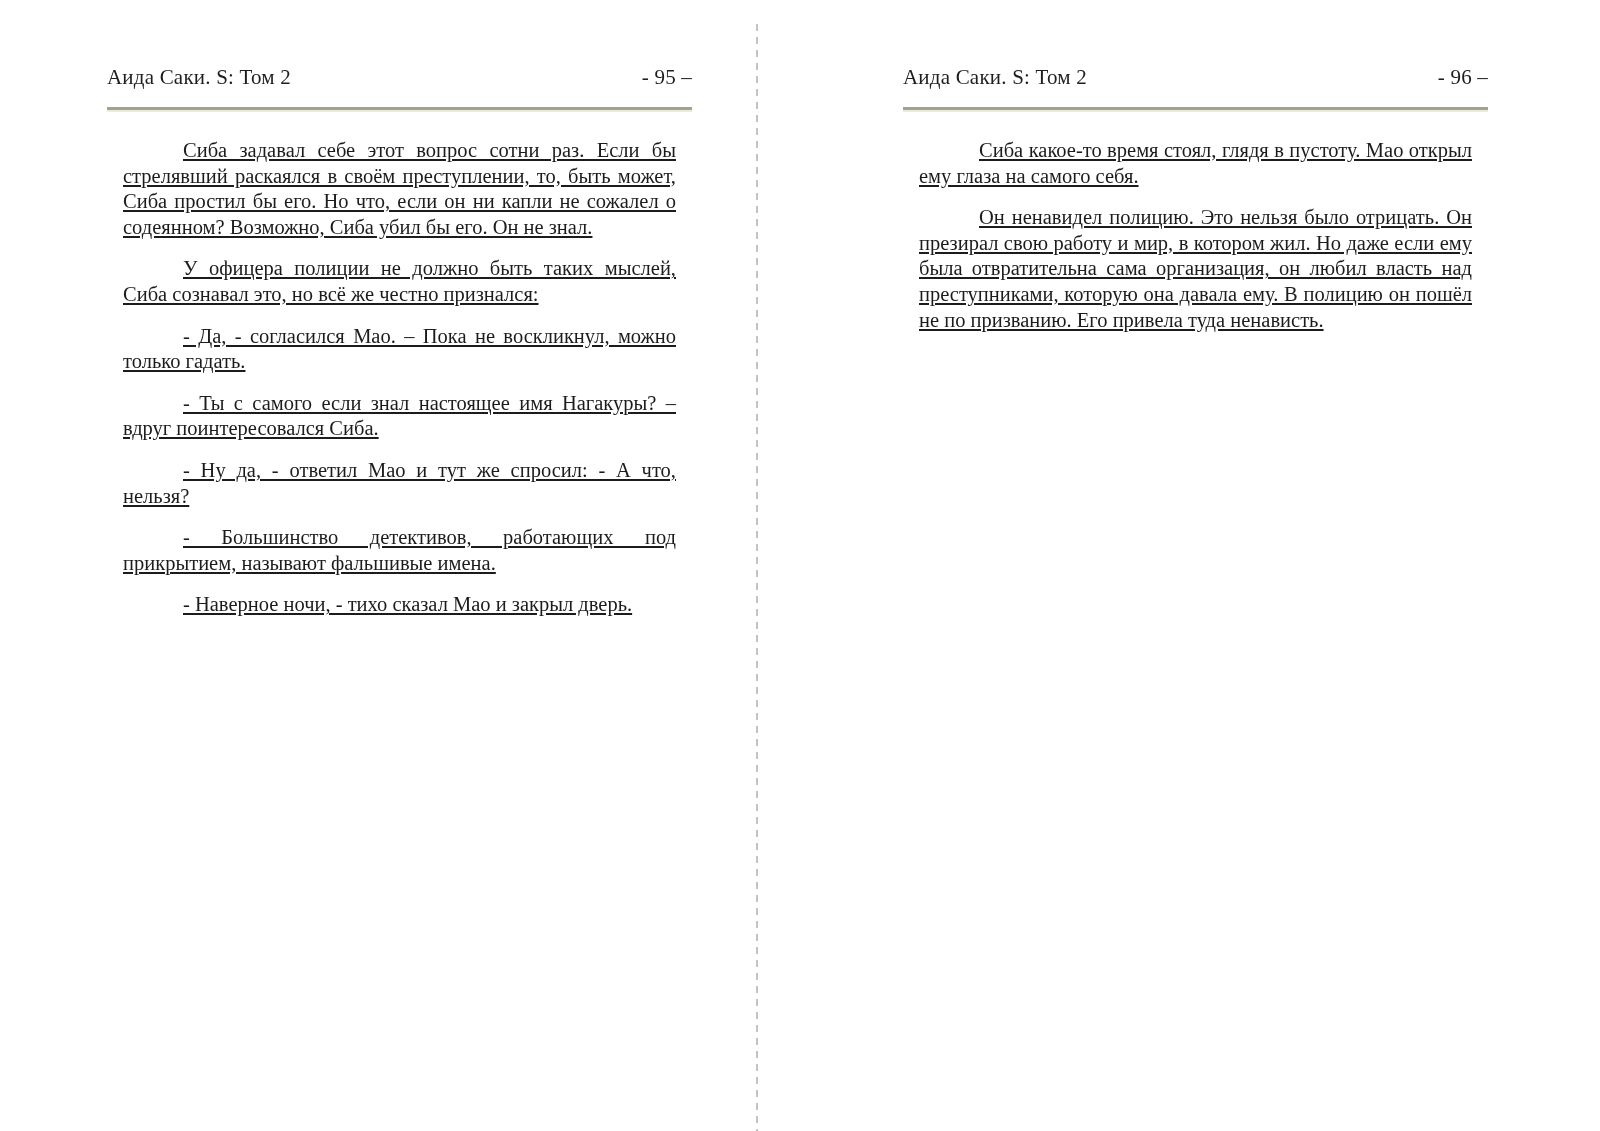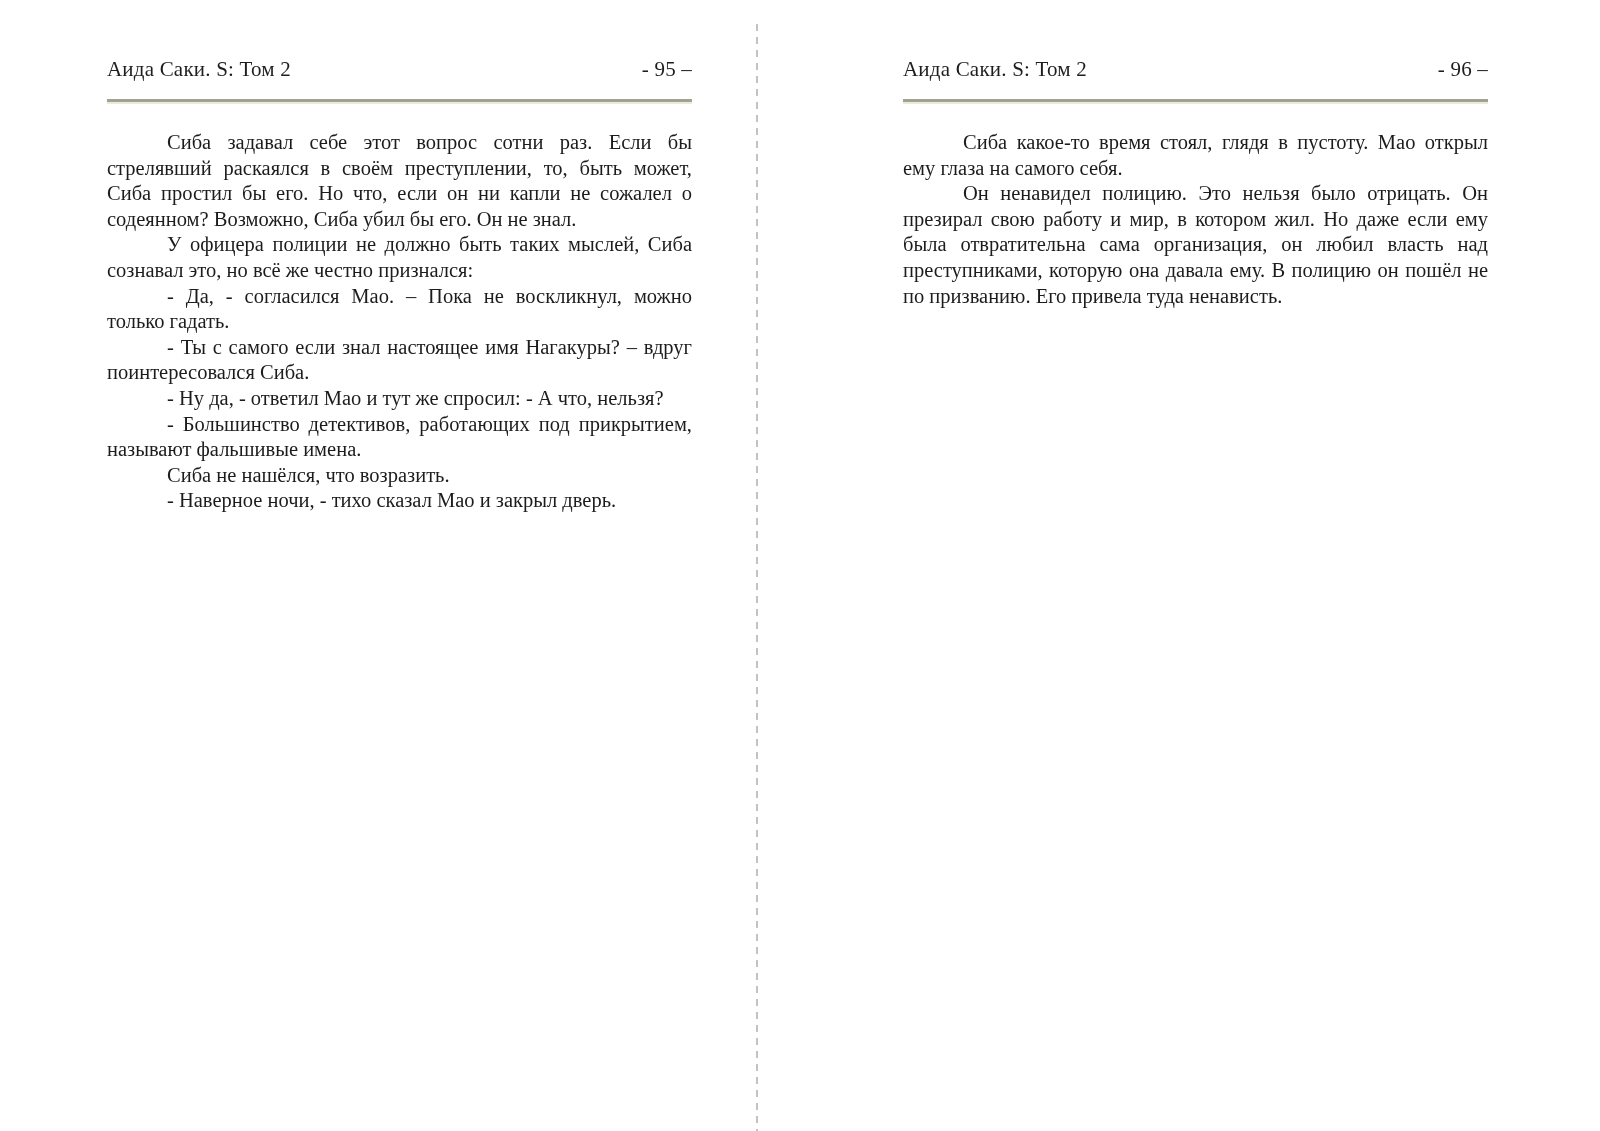--- a/index.html
+++ b/index.html
@@ -12,21 +12,21 @@
     overflow: hidden;
   }
   .spread {
     position: relative;
     width: 1600px;
     height: 1131px;
     background: #ffffff;
   }
   .page {
     position: absolute;
-    top: 56px;
+    top: 64px;
   }
   .page-left  { left: 107px; width: 585px; }
   .page-right { left: 903px; width: 585px; }
   .page-header {
     display: flex;
     justify-content: space-between;
     align-items: baseline;
     font-size: 21px;
     color: #1e1e1e;
     line-height: 26px;
@@ -39,23 +39,24 @@
     border-bottom: 2px solid #ebebd8;
   }
   .page-body {
     margin-top: 26px;
     font-size: 20.5px;
     line-height: 25.6px;
     color: #1c1c1c;
     text-align: justify;
   }
   .page-body p.para {
-    margin: 0;
+    margin: 16px;
     padding: 0;
     text-indent: 60px;
+    text-decoration: underline;
   }
   .spread-divider {
     position: absolute;
     left: 756px;
     top: 24px;
     width: 2px;
     height: 1107px;
     background: repeating-linear-gradient(
       to bottom,
       #c3c3c3 0px, #c3c3c3 7px,
@@ -74,21 +75,20 @@
       <span>- 95 –</span>
     </div>
     <div class="header-rule"></div>
     <div class="page-body">
         <p class="para">Сиба задавал себе этот вопрос сотни раз. Если бы стрелявший раскаялся в своём преступлении, то, быть может, Сиба простил бы его. Но что, если он ни капли не сожалел о содеянном? Возможно, Сиба убил бы его. Он не знал.</p>
         <p class="para">У офицера полиции не должно быть таких мыслей, Сиба сознавал это, но всё же честно признался:</p>
         <p class="para">- Да, - согласился Мао. – Пока не воскликнул, можно только гадать.</p>
         <p class="para">- Ты с самого если знал настоящее имя Нагакуры? – вдруг поинтересовался Сиба.</p>
         <p class="para">- Ну да, - ответил Мао и тут же спросил: - А что, нельзя?</p>
         <p class="para">- Большинство детективов, работающих под прикрытием, называют фальшивые имена.</p>
-        <p class="para">Сиба не нашёлся, что возразить.</p>
         <p class="para">- Наверное ночи, - тихо сказал Мао и закрыл дверь.</p>
       </div>
   </div>
 
   <div class="spread-divider"></div>
 
   <div class="page page-right">
     <div class="page-header">
       <span>Аида Саки. S: Том 2</span>
       <span>- 96 –</span>

